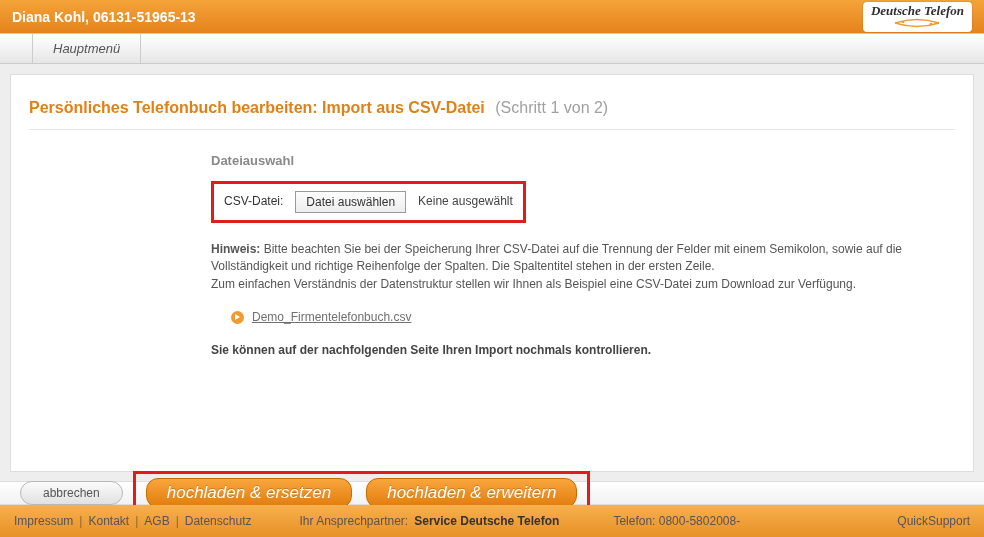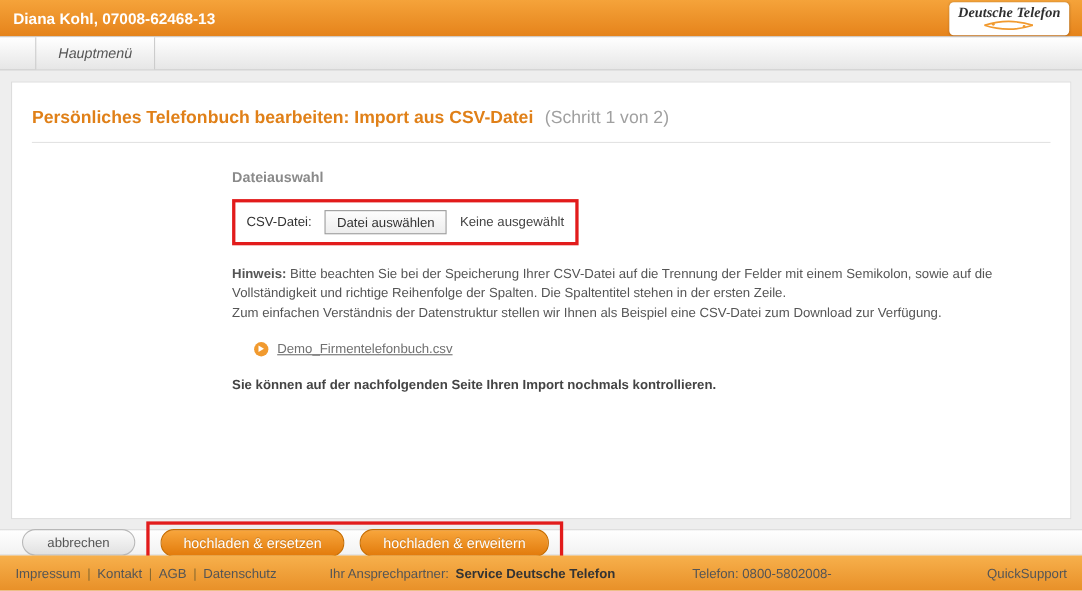--- a/index.html
+++ b/index.html
@@ -181,23 +181,24 @@
     border-radius: 12px;
     font-size: 12px;
     cursor: pointer;
   }
   .btn-orange {
     border: 1px solid #c56c00;
     background: linear-gradient(to bottom, #f8a63c, #e27b0c);
     color: #ffffff;
     padding: 4px 20px;
     border-radius: 12px;
-    font-size: 13px;
+    font-size: 17px;
     cursor: pointer;
     text-shadow: 0 -1px 0 rgba(0,0,0,0.2);
+    font-style: italic;
   }
   .orange-highlight {
     border: 3px solid #e21b1b;
     display: flex;
     align-items: center;
     gap: 14px;
     padding: 4px 10px;
   }
 
   .footer-bar {
@@ -210,28 +211,28 @@
     justify-content: space-between;
     padding: 0 14px;
     font-size: 12px;
     color: #555555;
   }
   .footer-left { display: flex; align-items: center; gap: 6px; }
   .footer-link { color: #555555; cursor: pointer; }
   .footer-sep { color: #8a6a30; }
   .footer-mid { margin-left: 42px; }
   .footer-strong { color: #333333; font-weight: bold; }
-  .footer-phone { margin-left: 64px; }
+  .footer-phone { margin-left: 48px; }
   .footer-right { cursor: pointer; color: #555555; }
 </style>
 </head>
 <body>
 
 <div class="header-bar">
-  <div class="header-user">Diana Kohl, 07008-62468-13</div>
+  <div class="header-user">Diana Kohl, 06131-51965-13</div>
   <div class="brand-logo">
     <span class="brand-text">Deutsche Telefon</span>
     <span class="brand-swoosh">
       <svg viewBox="0 0 48 10">
         <path d="M2 5 Q24 -2 46 5" stroke="#f19a2f" stroke-width="1.5" fill="none"></path>
         <path d="M2 5 Q24 12 46 5" stroke="#f19a2f" stroke-width="1.5" fill="none"></path>
         <circle cx="10" cy="4" r="1.3" fill="#f19a2f"></circle>
         <circle cx="38" cy="6" r="1.3" fill="#f19a2f"></circle>
       </svg>
     </span>

